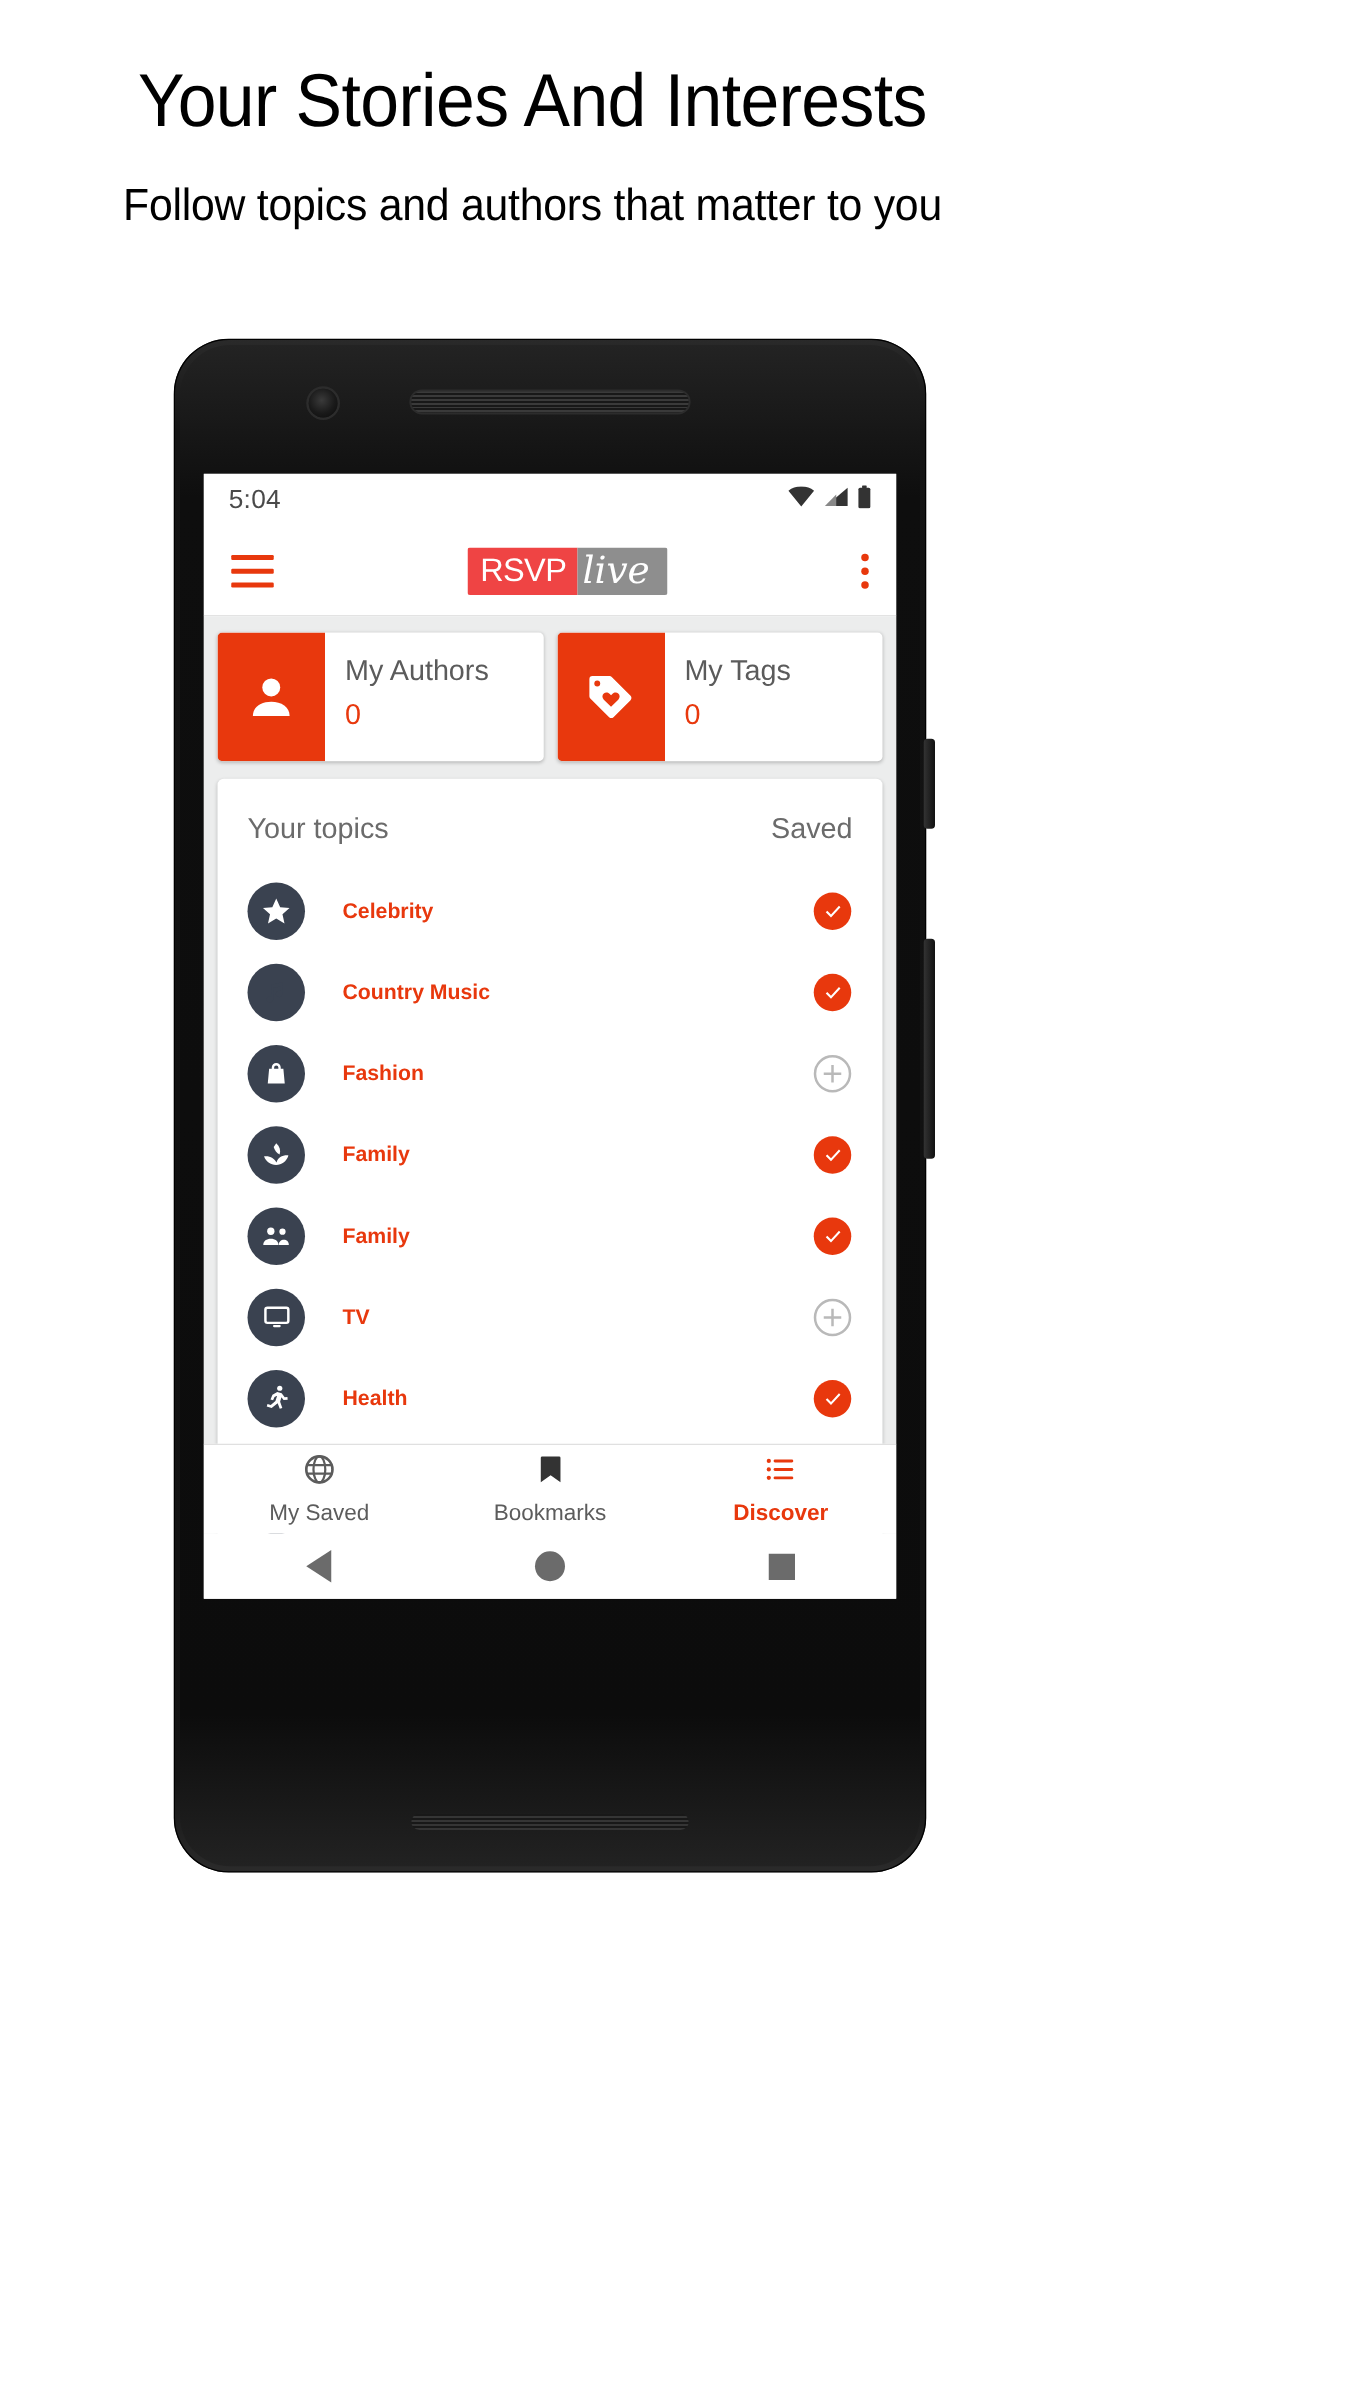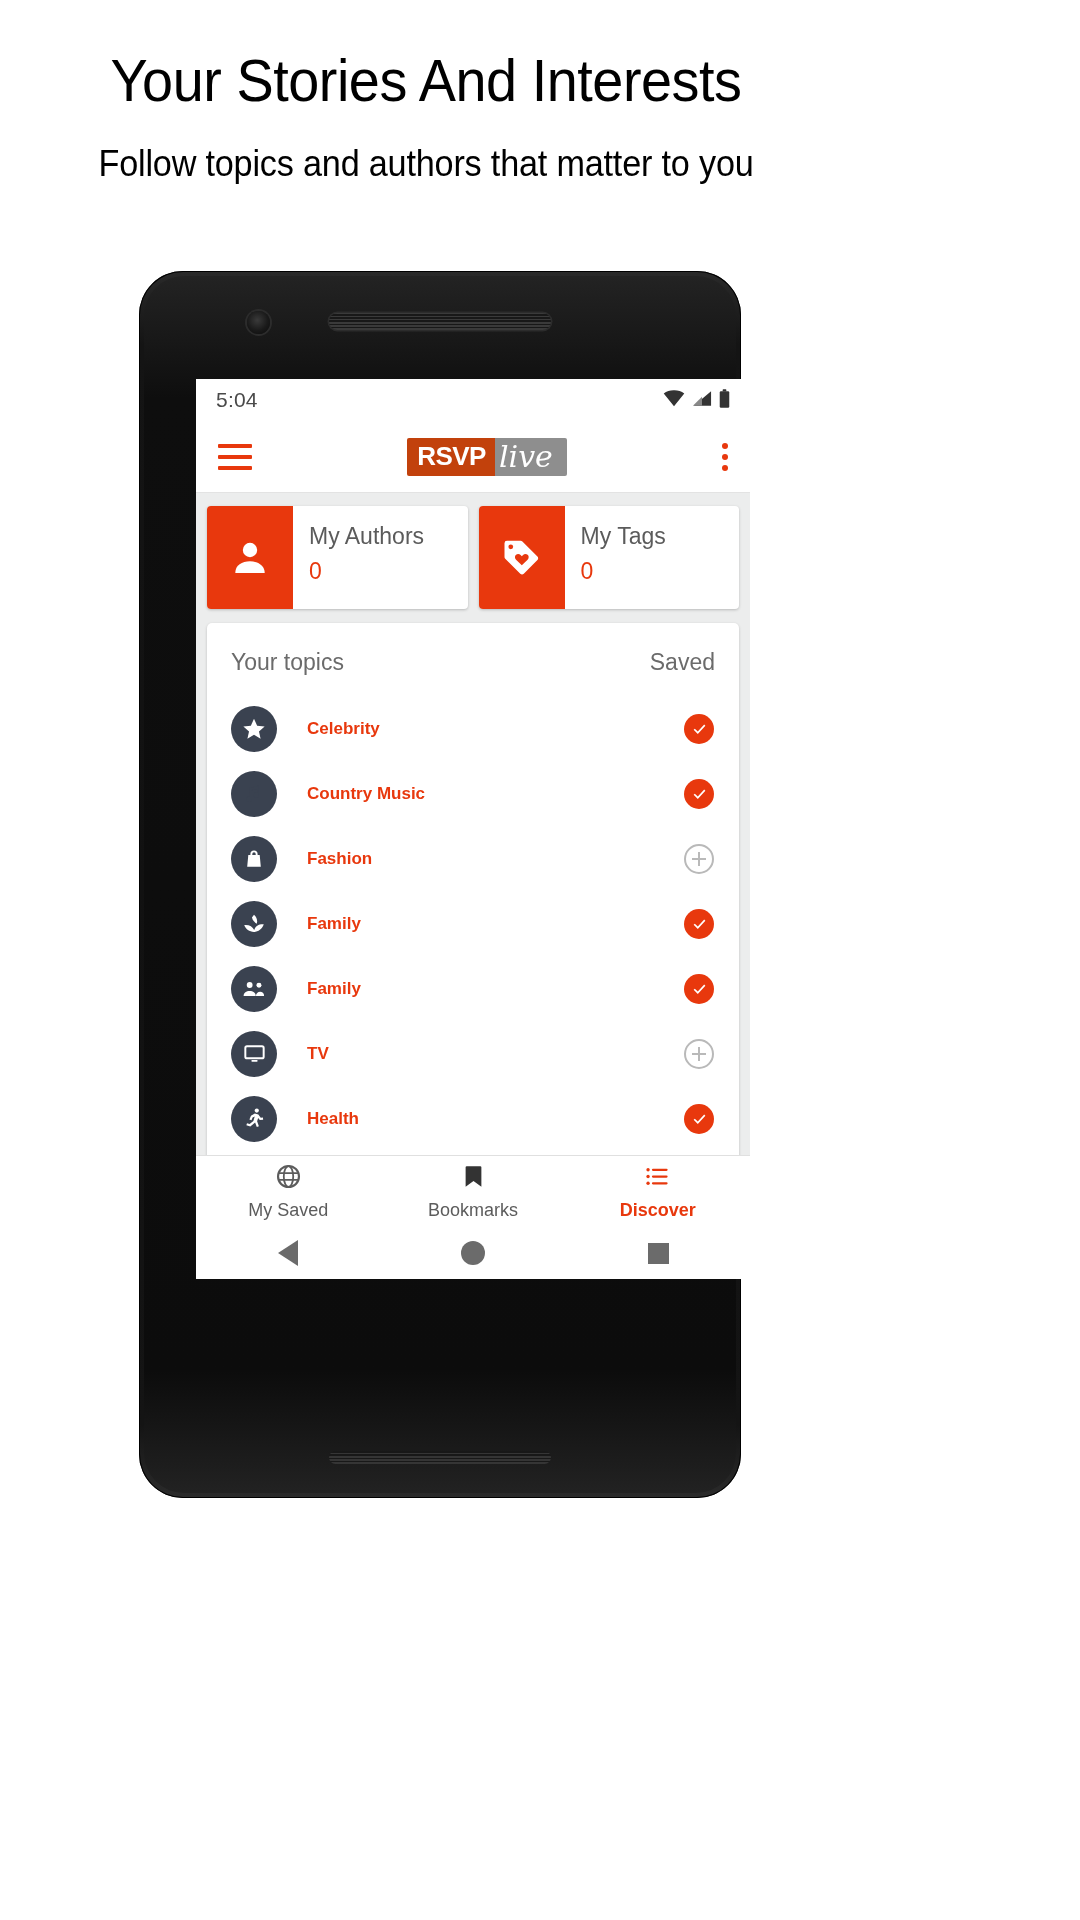--- a/index.html
+++ b/index.html
@@ -82,21 +82,20 @@
     background: linear-gradient(90deg,#333,#111);
   }
 
   
   .screen {
     position: absolute;
     left: 24px; top: 108px;
     width: 554px; height: 900px;
     background: #ffffff;
     overflow: hidden;
-    margin-left: 33px;
   }
 
   
   .statusbar {
     height: 42px; width: 100%;
     display: flex; align-items: center; justify-content: space-between;
     padding: 0 20px;
     background: #ffffff;
   }
   .status-time { font-size: 21px; color: #4a4a4a; font-weight: 400; letter-spacing: .2px; }
@@ -109,23 +108,23 @@
     padding: 0 22px;
     background: #ffffff;
     border-bottom: 1px solid #e3e3e3;
   }
   .hamburger { width: 34px; height: 26px; display: flex; flex-direction: column; justify-content: space-between; cursor: pointer; }
   .hamburger span { display: block; height: 4px; background: #e8380d; border-radius: 1px; }
   .logo {
     display: flex; align-items: stretch; height: 38px; border-radius: 2px; overflow: hidden;
   }
   .logo-rsvp {
-    background: #c2410c; color: #fff;
+    background: #ef4444; color: #fff;
     font-family: "Liberation Sans", sans-serif;
-    font-weight: bold; font-size: 26px; letter-spacing: -0.5px;
+    font-weight: normal; font-size: 26px; letter-spacing: -0.5px;
     display: flex; align-items: center; padding: 0 9px 0 10px;
     transform-origin: left center;
   }
   .logo-live {
     background: #8e8e8e; color: #ffffff;
     font-family: "DejaVu Serif", serif;
     font-style: italic; font-size: 30px;
     display: flex; align-items: center; padding: 0 14px 0 4px;
     position: relative;
   }

